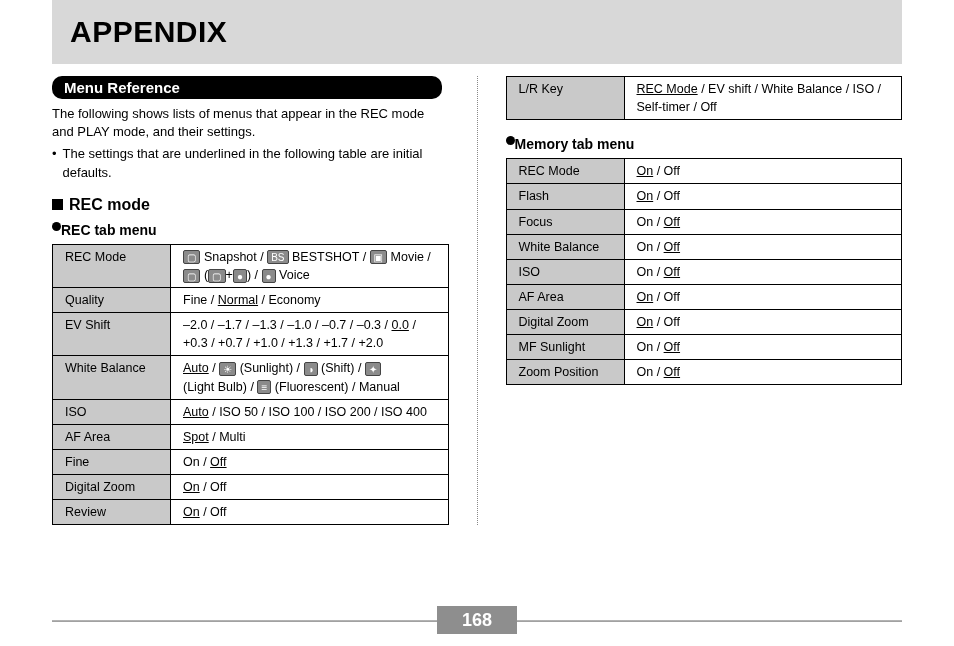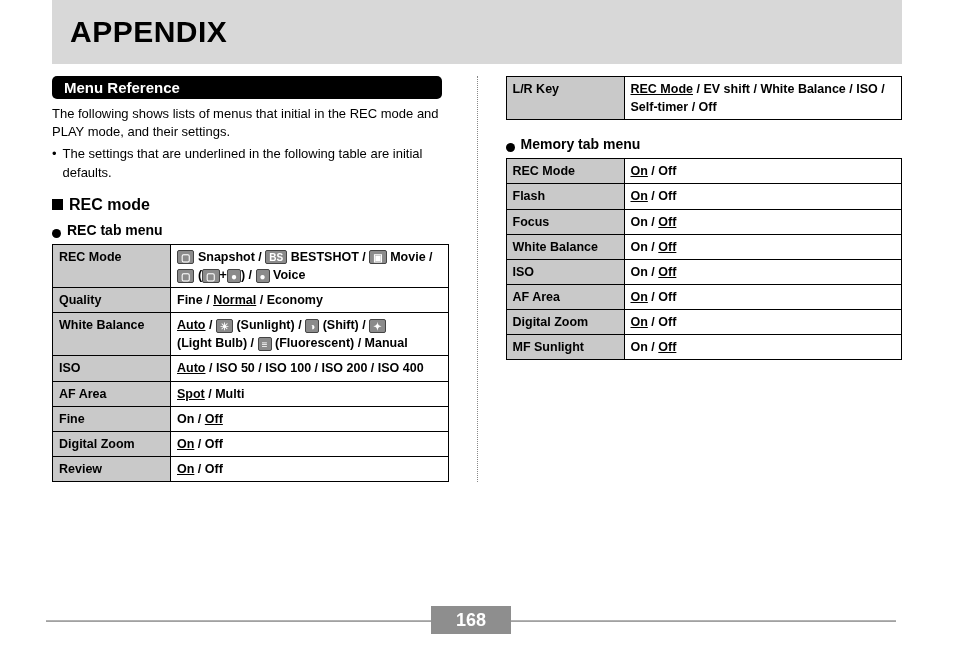--- a/index.html
+++ b/index.html
@@ -44,21 +44,21 @@
     padding-right: 28px;
   }
   .col + .col {
     border-left: 1.5px dotted #888;
     padding-left: 28px;
     padding-right: 0;
   }
   .pill {
     background: #000;
     color: #fff;
-    border-radius: 5px;
+    border-radius: 10px;
     padding: 3px 12px;
     font-weight: bold;
     font-size: 15px;
     margin-bottom: 0;
     display: block;
     width: 390px;
   }
   .intro { margin: 6px 0 4px 0; line-height: 1.4; }
   .bullet-line { display: flex; margin: 2px 0 10px 0; line-height: 1.4; }
   .bullet-line .dot { margin-right: 6px; }
@@ -68,34 +68,33 @@
     margin: 14px 0 8px 0;
     display: flex;
     align-items: center;
     gap: 6px;
   }
   .sq { display:inline-block; width:11px; height:11px; background:#000; }
   .sub {
     font-weight: bold;
     font-size: 14px;
     margin: 6px 0 6px 0;
-    display:flex; align-items:flex-end; gap:6px;
+    display:flex; align-items:flex-start; 
   }
   .circle { display:inline-block; width:9px; height:9px; background:#000; border-radius:50%; }
   table.menu {
     border-collapse: collapse;
     width: 100%;
     font-size: 12.5px;
   }
   table.menu td {
     border: 1.5px solid #000;
-    padding: 3px 6px;
+    padding: 3px 12px;
     vertical-align: top;
     line-height: 1.45;
-    font-weight: bold;
   }
   table.menu td.k {
     background: #c9c9c9;
     width: 118px;
   }
   .u { text-decoration: underline; }
   .ic {
     display:inline-block;
     padding: 0 3px;
     border:1px solid #444;
@@ -104,21 +103,21 @@
     font-size:10px;
     line-height:13px;
     height:14px;
     border-radius:2px;
     vertical-align:middle;
     min-width:14px;
     text-align:center;
   }
   .footer {
     position:absolute;
-    left:46px; bottom:10px;
+    left:52px; bottom:10px;
     width:850px;
     height:30px;
   }
   .footer .line {
     position:absolute; left:0; right:0; top:14px;
     height:2px; background:linear-gradient(#bbb,#999);
   }
   .footer .pg {
     position:absolute; left:50%; transform:translateX(-50%);
     top:0; width:80px; height:28px;
@@ -135,21 +134,21 @@
   <div class="header-band">
     <h1>APPENDIX</h1>
   </div>
 
   <div class="content">
 
     <div class="col">
 
       <span class="pill">Menu Reference</span>
 
-      <p class="intro">The following shows lists of menus that initial in the REC mode and PLAY mode, and their settings.</p>
+      <p class="intro">The following shows lists of menus that appear in the REC mode and PLAY mode, and their settings.</p>
 
       <div class="bullet-line">
         <span class="dot">•</span>
         <span>The settings that are underlined in the following table are initial defaults.</span>
       </div>
 
       <div class="sect">
         <span class="sq"></span>
         <span>REC mode</span>
       </div>
@@ -174,20 +173,24 @@
             <span>(</span><span class="ic">▢</span><span>+</span><span class="ic">●</span><span>) /</span>
             <span class="ic">●</span>
             <span>Voice</span>
           </td>
         </tr>
         <tr>
           <td class="k">Quality</td>
           <td><span>Fine /</span> <span class="u">Normal</span> <span>/ Economy</span></td>
         </tr>
         <tr>
+          <td class="k">EV Shift</td>
+          <td><span>–2.0 / –1.7 / –1.3 / –1.0 / –0.7 / –0.3 /</span> <span class="u">0.0</span> <span>/</span><br><span>+0.3 / +0.7 / +1.0 / +1.3 / +1.7 / +2.0</span></td>
+        </tr>
+        <tr>
           <td class="k">White Balance</td>
           <td>
             <span class="u">Auto</span>
             <span>/</span>
             <span class="ic">☀</span>
             <span>(Sunlight) /</span>
             <span class="ic">◑</span>
             <span>(Shift) /</span>
             <span class="ic">✦</span><br>
             <span>(Light Bulb) /</span>
@@ -262,20 +265,24 @@
               <td><span class="u">On</span> <span>/ Off</span></td>
             </tr>
         <tr>
               <td class="k">Digital Zoom</td>
               <td><span class="u">On</span> <span>/ Off</span></td>
             </tr>
         <tr>
               <td class="k">MF Sunlight</td>
               <td><span>On /</span> <span class="u">Off</span></td>
             </tr>
+        <tr>
+              <td class="k">Zoom Position</td>
+              <td><span>On /</span> <span class="u">Off</span></td>
+            </tr>
       </tbody>
         </table>
 
     </div>
   </div>
 
   <div class="footer">
     <div class="line"></div>
     <div class="pg">168</div>
   </div>

